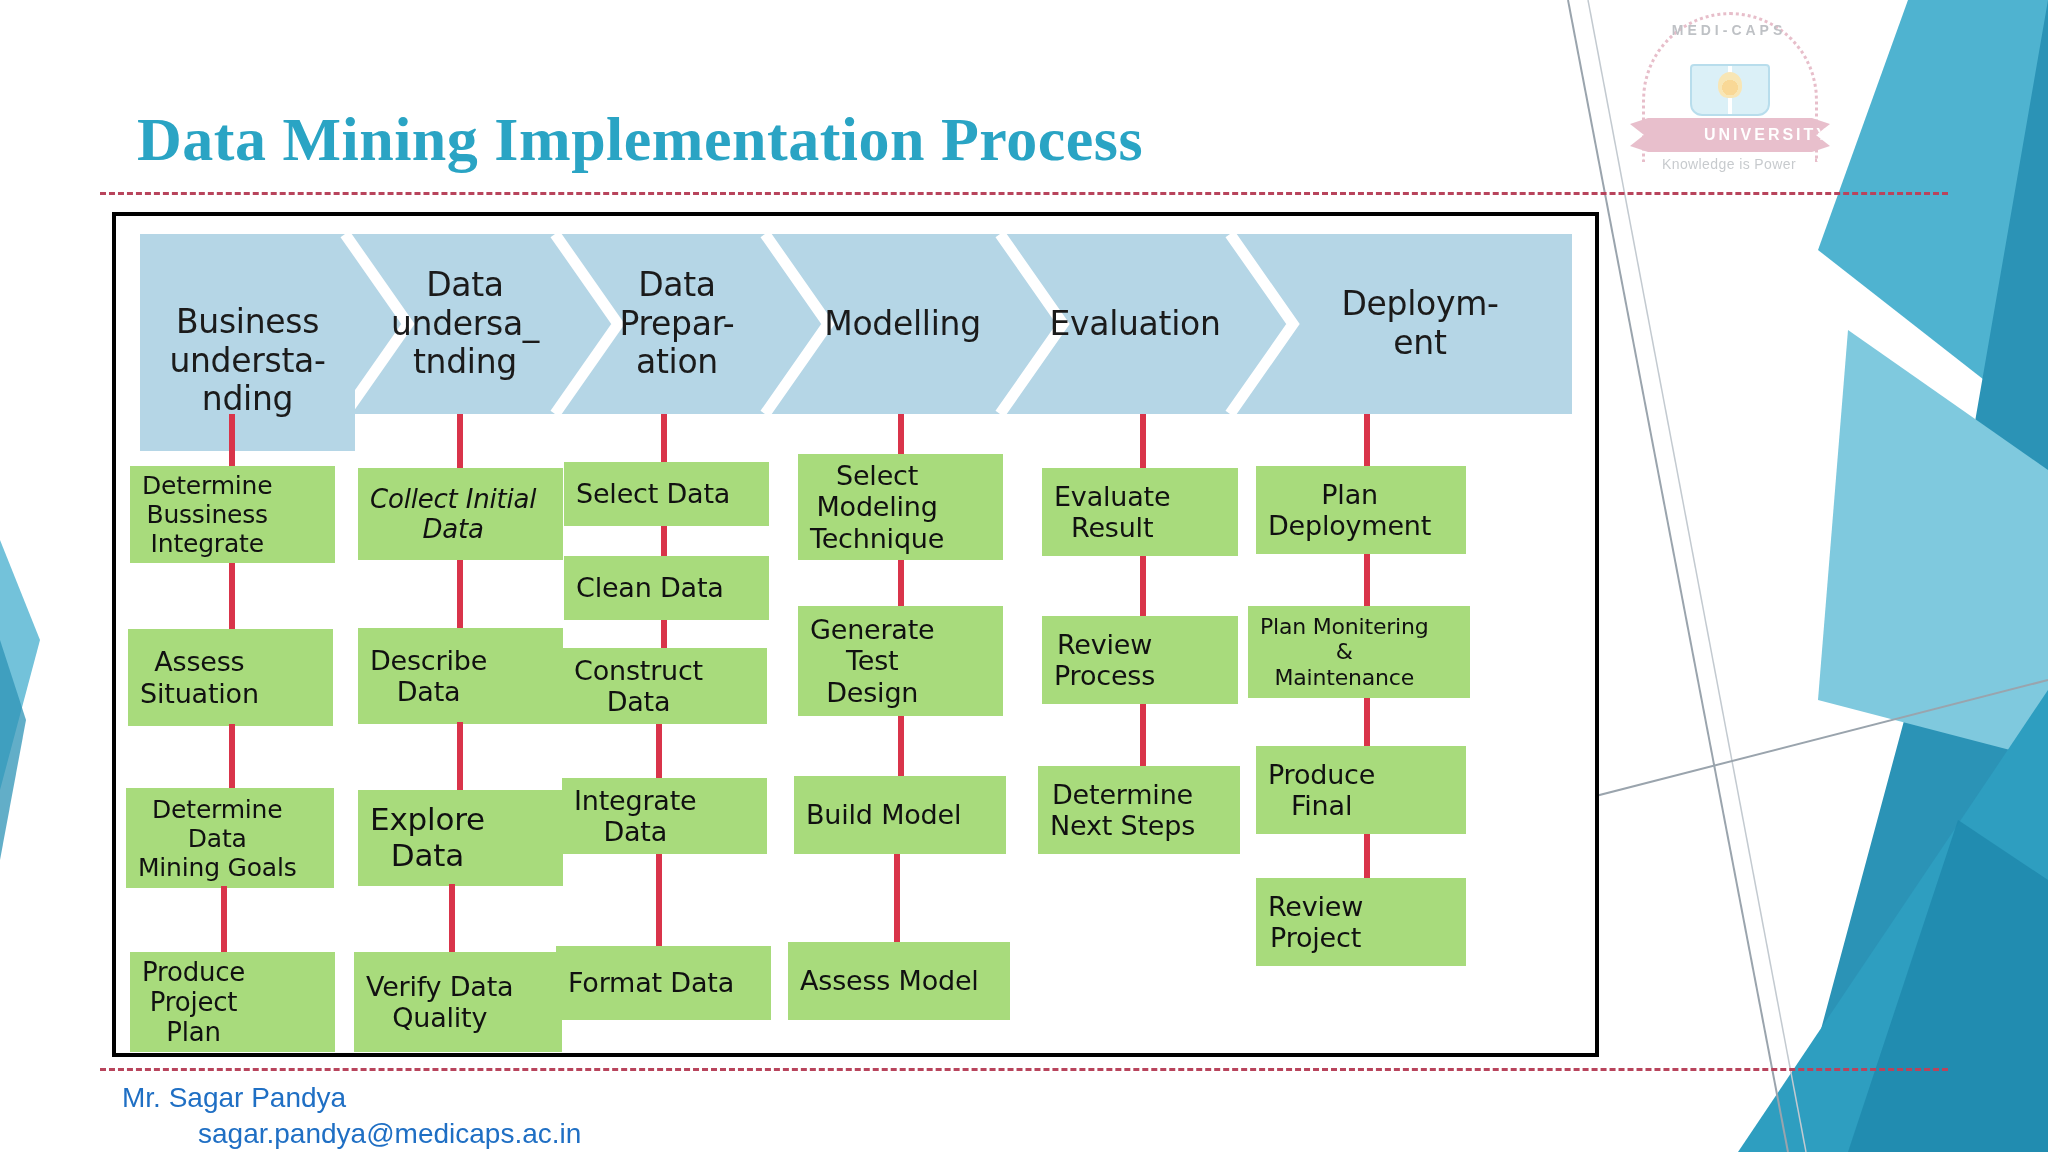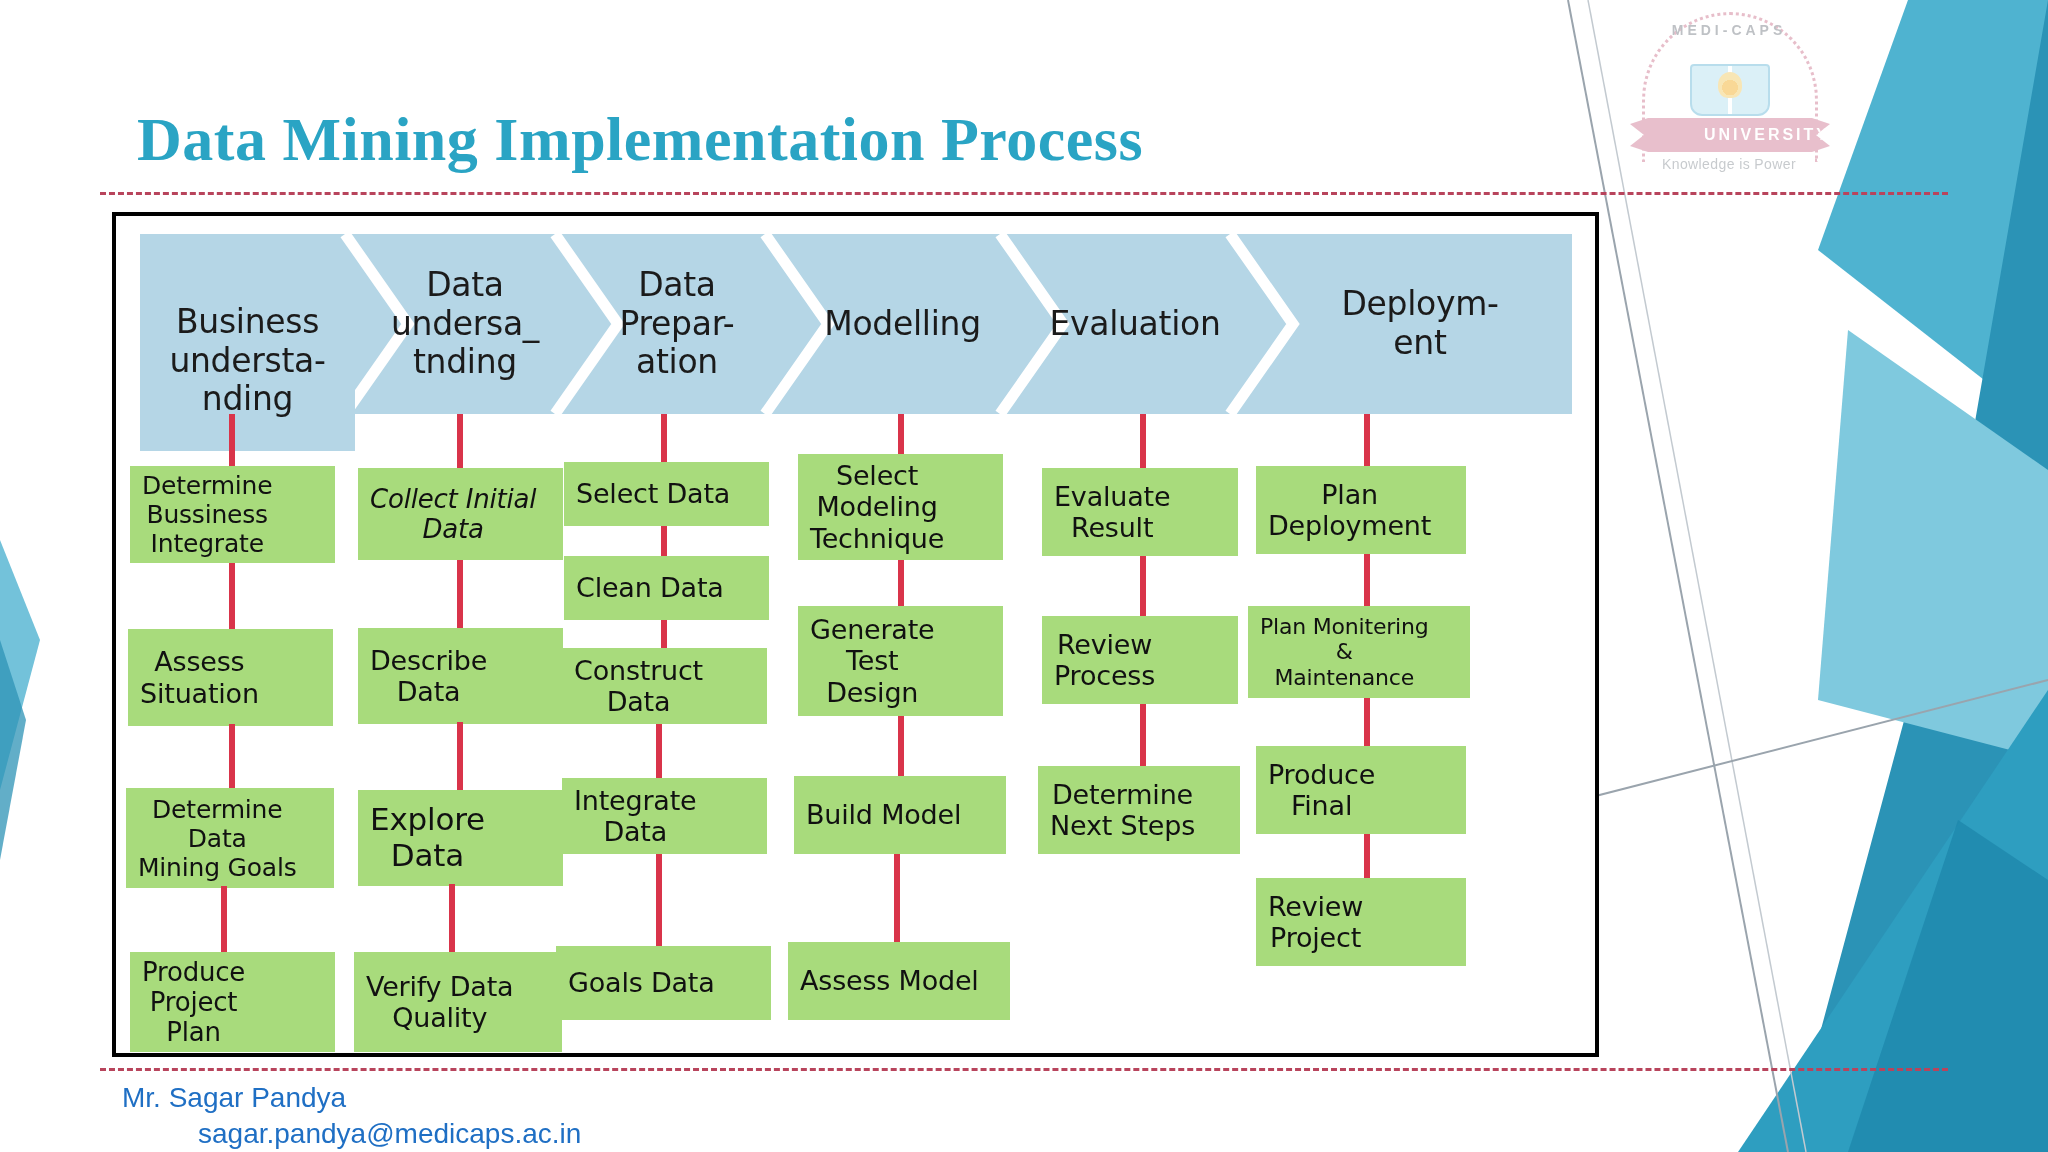--- a/index.html
+++ b/index.html
@@ -337,21 +337,21 @@
       <div class="connector" style="left:540px;top:508px;height:56px;"></div>
       <div class="gbox" style="left:446px;top:562px;width:205px;height:76px;font-size:27px;">
         <div>
           <div>Integrate</div>
           <div>Data</div>
         </div>
       </div>
       <div class="connector" style="left:540px;top:638px;height:98px;"></div>
       <div class="gbox" style="left:440px;top:730px;width:215px;height:74px;font-size:27px;">
         <div>
-          <div>Goals Data</div>
+          <div>Format Data</div>
         </div>
       </div>
     </div>
 
     <div class="col">
       <div class="connector" style="left:782px;top:198px;height:44px;"></div>
       <div class="gbox" style="left:682px;top:238px;width:205px;height:106px;font-size:27px;">
         <div>
           <div>Select</div>
           <div>Modeling</div>

